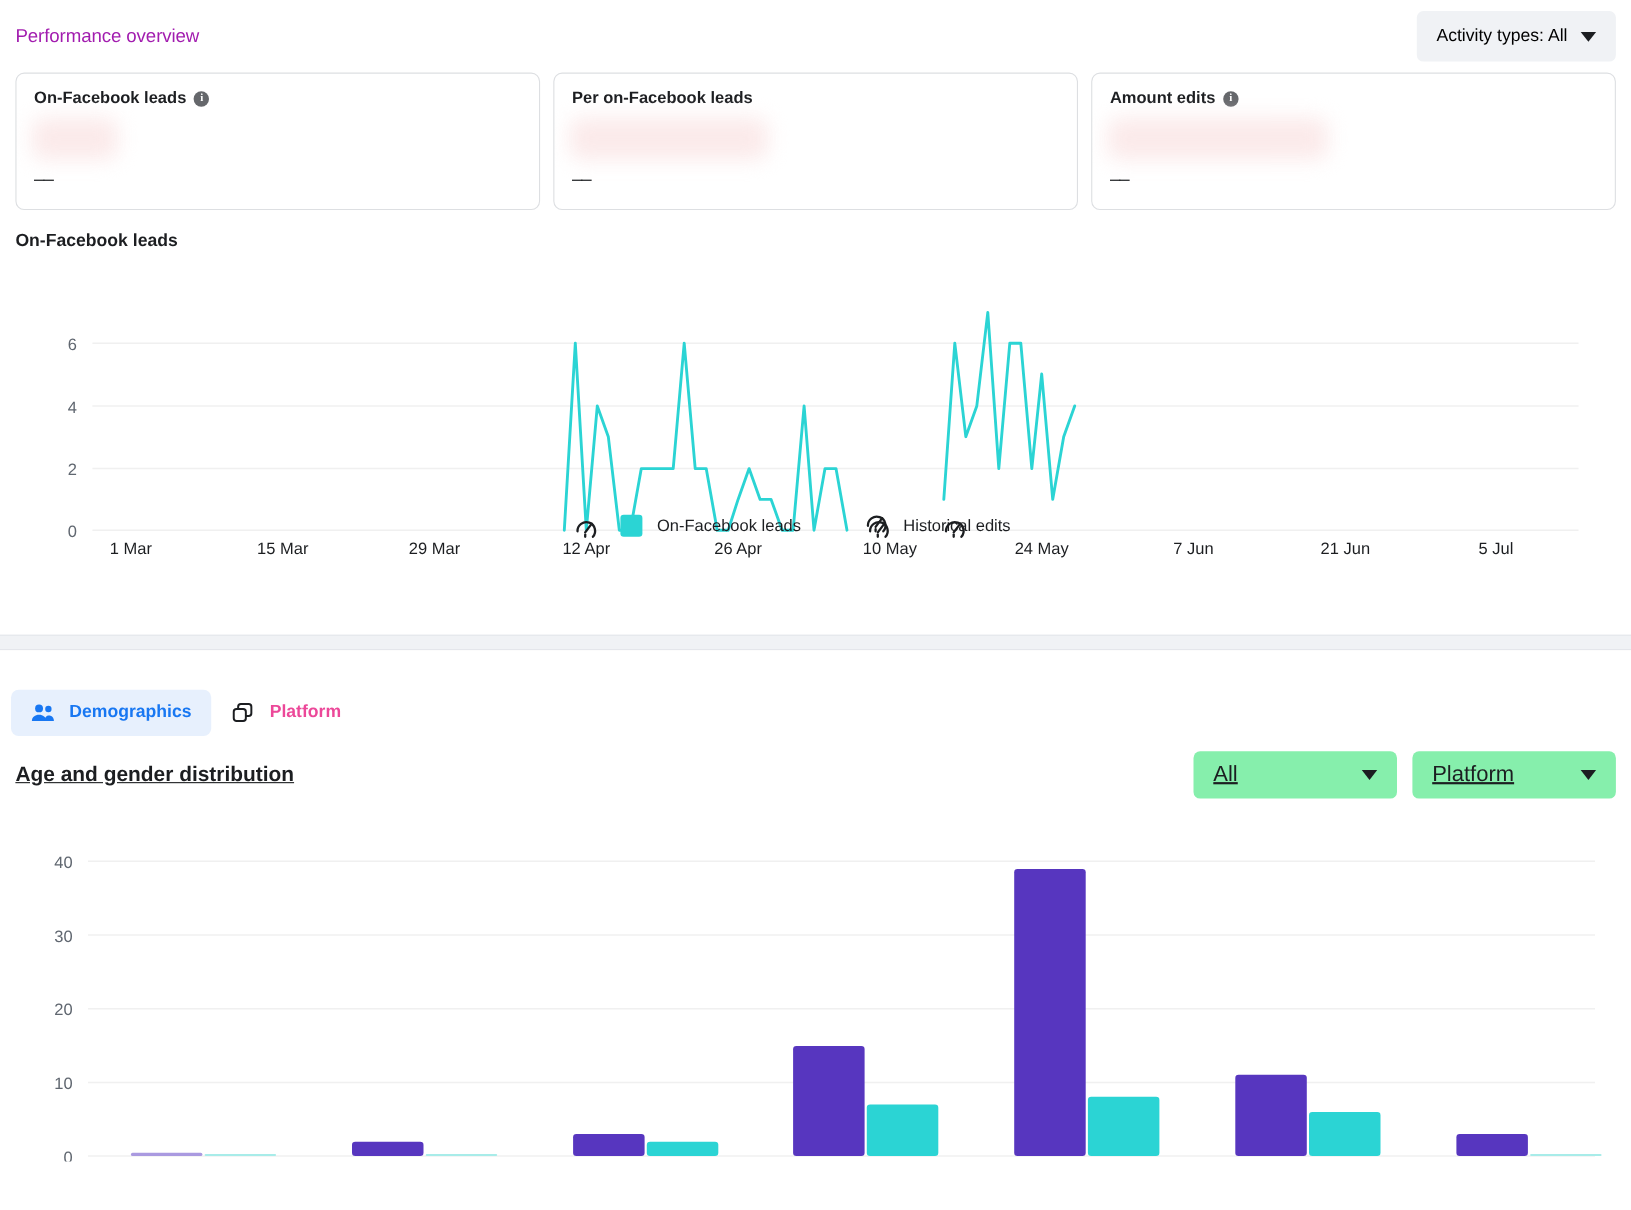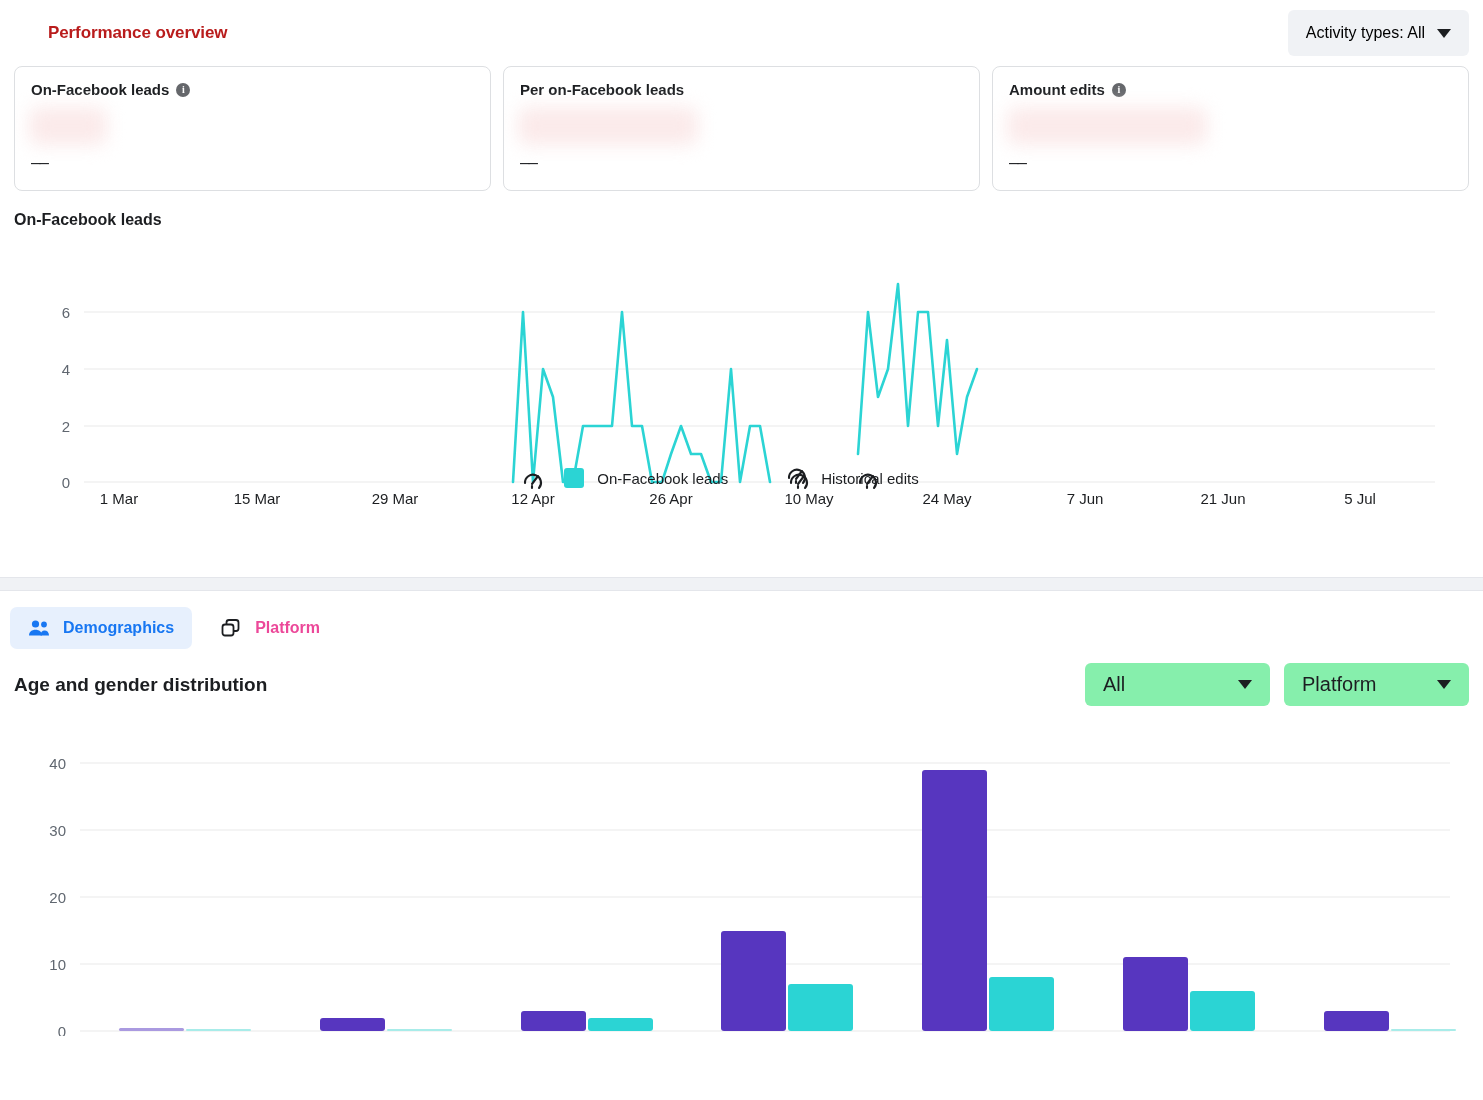--- a/index.html
+++ b/index.html
@@ -11,21 +11,21 @@
     color:#1c1e21;
     overflow:hidden;
   }
 
   
   .perf-section { padding:0 14px; position:relative; }
   .perf-header {
     display:flex; align-items:center; justify-content:space-between;
     height:66px;
   }
-  .perf-title { font-size:17px; font-weight:700; color:#b91c1c; letter-spacing:-0.1px;margin-left:34px; }
+  .perf-title { font-size:17px; font-weight:400; color:#a21caf; letter-spacing:-0.1px; }
   .perf-actions { display:flex; gap:12px; align-items:center; }
   .pill-btn {
     background:#f0f2f5; border:none; border-radius:6px;
     height:46px; display:flex; align-items:center; gap:12px;
     padding:0 18px; font-size:16px; color:#000000; cursor:pointer;
     font-family:"Liberation Sans", sans-serif;
   }
   .caret { width:0;height:0;border-left:7px solid transparent;border-right:7px solid transparent;border-top:9px solid #1c1e21; }
 
   
@@ -53,30 +53,30 @@
   .legend {
     display:flex; gap:58px; justify-content:center; align-items:center;
     margin-top:-42px; font-size:15px; color:#1c1e21;
   }
   .legend-item { display:flex; align-items:center; gap:13px; cursor:pointer; }
   .legend-swatch { width:20px;height:20px;border-radius:3px;background:#2bd4d4; }
 
   .divider { height:14px; background:#f0f2f5; border-top:1px solid #e4e6eb; border-bottom:1px solid #e4e6eb; margin-top:18px; }
 
   
-  .tabs { display:flex; gap:10px; padding:16px 10px 0 10px; align-items:flex-end; }
+  .tabs { display:flex; padding:16px 10px 0 10px; align-items:flex-end;margin-top:20px; }
   .tab {
     display:flex; align-items:center; gap:13px;
     height:42px; padding:0 18px; border-radius:7px; cursor:pointer;
     font-size:16px; font-weight:700; color:#ec4899;
   }
   .tab.active { background:#e7f0fd; color:#1877f2; }
 
   
-  .bar-header { display:flex; align-items:center; justify-content:space-between; padding:14px 14px 0 14px; }
+  .bar-header { display:flex; align-items:center; justify-content:space-between; padding:14px 14px 0 14px;text-decoration:underline; }
   .bar-title { font-size:19px; font-weight:700; }
   .selects { display:flex; gap:14px; }
   .select {
     background:#86efac; border-radius:6px; height:43px; width:185px;
     display:flex; align-items:center; justify-content:space-between;
     padding:0 18px; font-size:20px; cursor:pointer;
   }
   .barchart-wrap { position:relative; height:330px; }
   svg { display:block; }
   .gl { stroke:#f0f0f0; stroke-width:1.4; }

